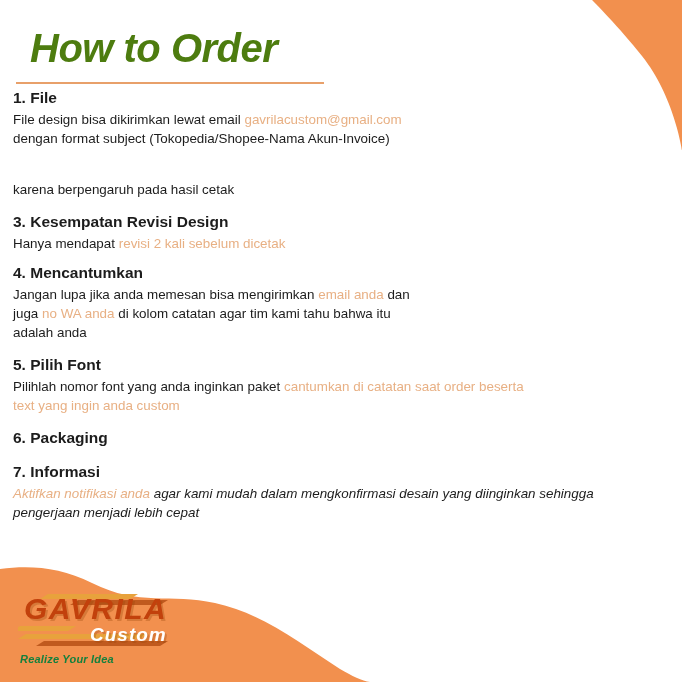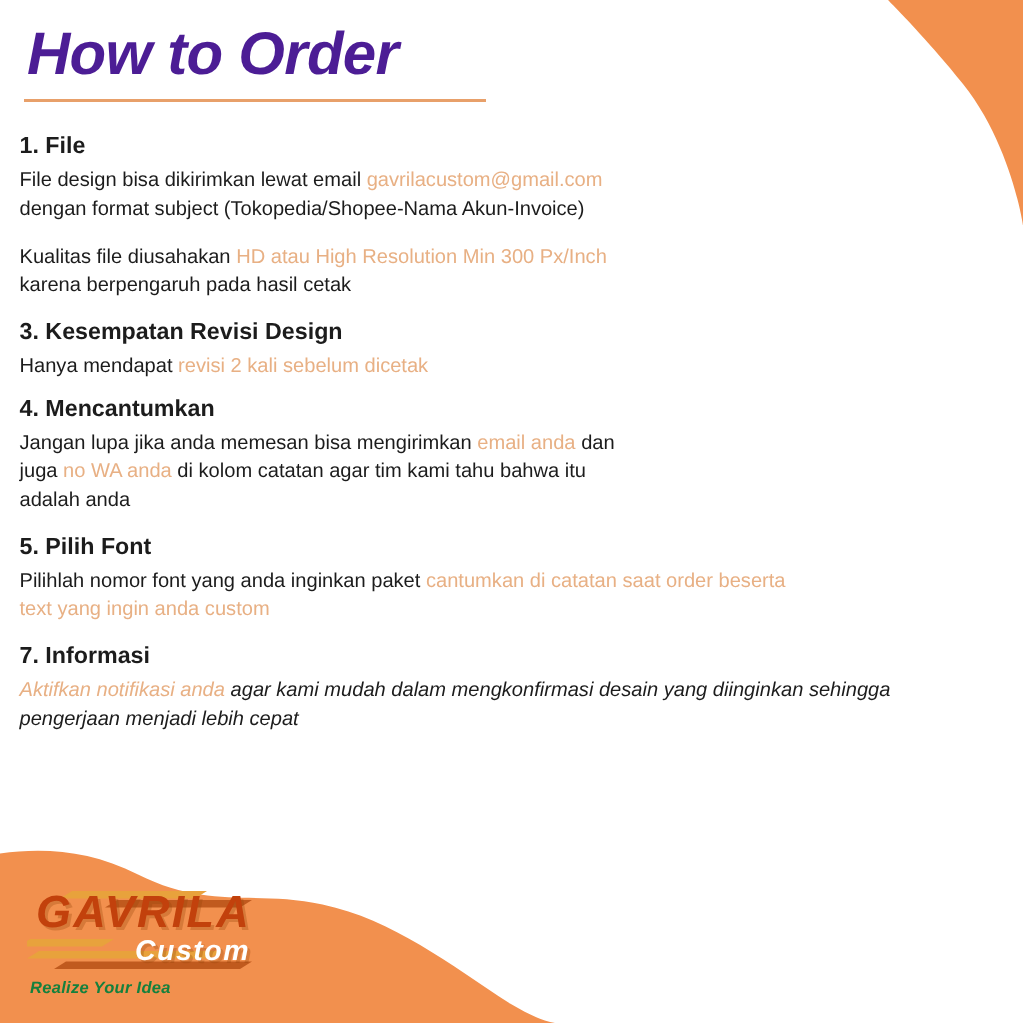--- a/index.html
+++ b/index.html
@@ -43,24 +43,24 @@
   .header {
     position: absolute;
     top: 14px;
     left: 14px;
     width: 300px;
   }
   .title {
     font-size: 40px;
     font-style: italic;
     font-weight: bold;
-    color: #4c1d95;
+    color: #4d7c0f;
     letter-spacing: -0.5px;
     line-height: 1.1;
-    margin: 0;
+    margin: 12px;
     padding: 0 0 0 4px;
     white-space: nowrap;
   }
   .title-rule {
     margin-top: 8px;
     margin-left: 2px;
     width: 308px;
     height: 2px;
     background: #E8A06A;
   }
@@ -172,23 +172,21 @@
           <span>File design bisa dikirimkan lewat email </span><span class="hl">gavrilacustom@gmail.com</span>
         </span><br>
         <span>
           <span>dengan format subject (Tokopedia/Shopee-Nama Akun-Invoice)</span>
         </span>
       </p>
     </div>
 
     <div class="section sec-2">
       <p class="section-body">
-        <span>
-          <span>Kualitas file diusahakan </span><span class="hl">HD atau High Resolution Min 300 Px/Inch</span>
-        </span><br>
+        <br>
         <span>
           <span>karena berpengaruh pada hasil cetak</span>
         </span>
       </p>
     </div>
 
     <div class="section sec-3">
       <p class="section-heading">3. Kesempatan Revisi Design</p>
       <p class="section-body">
         <span>
@@ -216,20 +214,21 @@
       <p class="section-heading">5. Pilih Font</p>
       <p class="section-body">
         <span>
           <span>Pilihlah nomor font yang anda inginkan paket </span><span class="hl">cantumkan di catatan saat order beserta</span>
         </span><br>
         <span class="hl">text yang ingin anda custom</span>
       </p>
     </div>
 
     <div class="section sec-6">
+      <p class="section-heading">6. Packaging</p>
     </div>
 
     <div class="section sec-7">
       <p class="section-heading">7. Informasi</p>
       <p class="section-body">
         <span>
           <span class="hl">Aktifkan notifikasi anda</span><span> agar kami mudah dalam mengkonfirmasi desain yang diinginkan sehingga</span>
         </span><br>
         <span>
           <span>pengerjaan menjadi lebih cepat</span>

